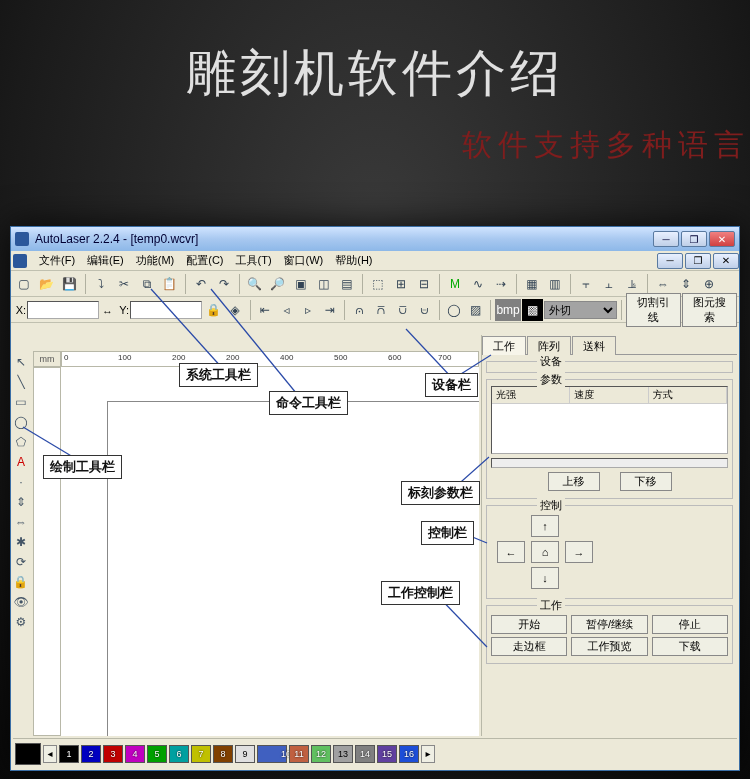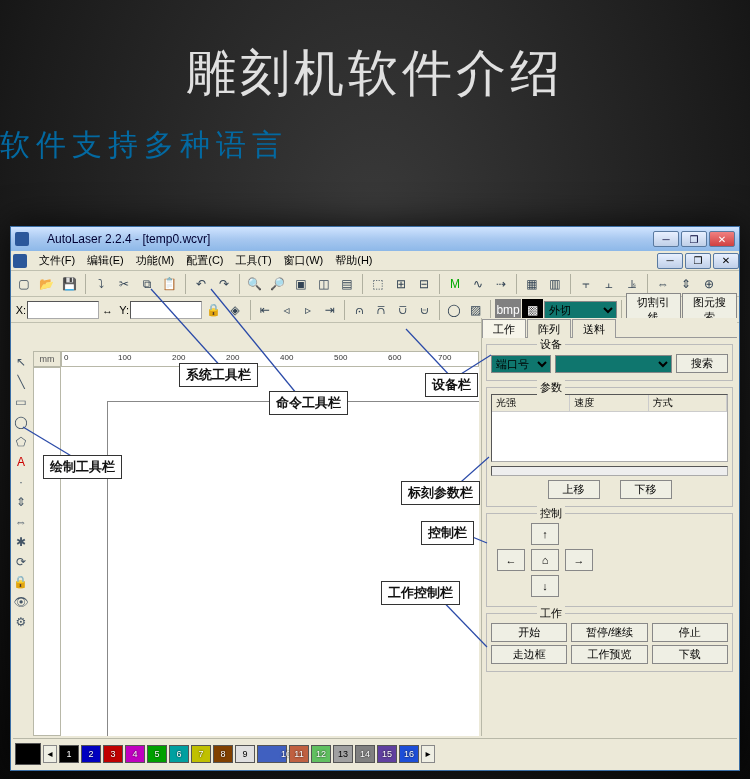--- a/index.html
+++ b/index.html
@@ -3,28 +3,28 @@
 <meta charset="utf-8">
 <style>
   * { box-sizing: border-box; margin: 0; padding: 0; }
   body {
     width: 750px; height: 779px;
     background: radial-gradient(ellipse at 50% 30%, #3a3a3a 0%, #1a1a1a 70%, #0a0a0a 100%);
     font-family: "Microsoft YaHei", sans-serif;
     overflow: hidden; position: relative;
   }
   .hero-title { text-align: center; color: #e0e0e0; font-size: 50px; font-weight: 300; padding-top: 40px; letter-spacing: 4px; }
-  .hero-sub { text-align: left; color: #0369a1; font-size: 30px; font-weight: 300; padding-top: 18px; letter-spacing: 6px; }
+  .hero-sub { text-align: right; color: #7f1d1d; font-size: 30px; font-weight: 300; padding-top: 18px; letter-spacing: 6px; }
 
   .win-shadow { position: absolute; left: 10px; top: 226px; width: 730px; height: 545px; filter: drop-shadow(0 0 18px rgba(0,0,0,.8)); }
   .window { width: 100%; height: 100%; background: #ece9d8; border: 1px solid #3a6ea5; font-size: 11px; color: #000; position: relative; }
 
   .titlebar { height: 24px; background: linear-gradient(#d0e4ff,#a8c8f0,#8db8e8); display: flex; align-items: center; padding: 0 4px; color: #003; }
   .titlebar .icon { width: 14px; height: 14px; background: #2b579a; border-radius: 2px; margin-right: 6px; }
-  .titlebar .title { flex: 1; font-size: 12px; margin-left: 12px; }
+  .titlebar .title { flex: 1; font-size: 12px; }
   .winbtn { width: 26px; height: 16px; margin-left: 2px; border: 1px solid #5a7aa0; background: linear-gradient(#e8f0ff,#c0d0e8); border-radius: 2px; display: flex; align-items: center; justify-content: center; font-size: 10px; }
   .winbtn.close { background: linear-gradient(#f08080,#d04040); color: #fff; }
 
   .menubar { height: 20px; background: #ece9d8; display: flex; align-items: center; border-bottom: 1px solid #c0c0b0; padding-left: 2px; }
   .menubar .sys { width: 14px; height: 14px; background: #2b579a; border-radius: 2px; margin-right: 6px; }
   .menuitem { padding: 2px 6px; cursor: default; }
 
   .toolbar { height: 26px; background: #ece9d8; display: flex; align-items: center; border-bottom: 1px solid #c0c0b0; padding: 0 2px; gap: 1px; }
   .tbtn { width: 22px; height: 22px; border: 1px solid transparent; display: flex; align-items: center; justify-content: center; font-size: 12px; color: #345; }
   .tbsep { width: 1px; height: 20px; background: #b0b0a0; margin: 0 3px; }
@@ -34,29 +34,29 @@
   .hruler { position: absolute; left: 50px; top: 124px; right: 260px; height: 16px; background: #fff; border: 1px solid #b8b8a8; font-size: 8px; color: #333; }
   .hruler span { position: absolute; top: 1px; }
   .vruler { position: absolute; left: 22px; top: 140px; width: 28px; bottom: 34px; background: #fff; border: 1px solid #b8b8a8; }
 
   .lefttools { position: absolute; left: 1px; top: 124px; width: 20px; bottom: 34px; background: #ece9d8; display: flex; flex-direction: column; gap: 2px; padding-top: 2px; }
   .ltbtn { width: 18px; height: 18px; display: flex; align-items: center; justify-content: center; font-size: 12px; color: #456; }
 
   .canvas { position: absolute; left: 50px; top: 140px; right: 260px; bottom: 34px; background: #fff; overflow: hidden; }
   .page { position: absolute; left: 46px; top: 34px; width: 380px; height: 380px; border: 1px solid #888; background: #fff; }
 
-  .rightpanel { position: absolute; right: 2px; top: 91px; width: 256px; bottom: 34px; background: #ece9d8; border-left: 1px solid #b8b8a8; font-size: 11px; }
+  .rightpanel { position: absolute; right: 2px; top: 108px; width: 256px; bottom: 34px; background: #ece9d8; border-left: 1px solid #b8b8a8; font-size: 11px; }
   .tabs { height: 20px; display: flex; border-bottom: 1px solid #999; }
   .tab { padding: 2px 10px; border: 1px solid #999; border-bottom: none; background: #ece9d8; margin-right: 1px; position: relative; top: 1px; }
   .tab.active { background: #f7f5ea; }
   .group { border: 1px solid #bbb; margin: 6px 4px; padding: 6px 4px 4px 4px; position: relative; }
   .group-title { position: absolute; top: -8px; left: 6px; background: #ece9d8; padding: 0 3px; font-size: 11px; margin-left: 44px; }
   .row { display: flex; align-items: center; margin: 3px 0; gap: 4px; }
   .btn { border: 1px solid #888; background: #efefe4; padding: 1px 6px; font-size: 11px; min-width: 52px; text-align: center; }
-  .select { border: 1px solid #888; background: #0f766e; height: 18px; font-size: 11px; }
+  .select { border: 1px solid #888; background: #a3a3a3; height: 18px; font-size: 11px; }
   .plist { height: 68px; background: #fff; border: 1px inset #aaa; font-size: 10px; }
   .plist-head { display: flex; background: #ece9d8; border-bottom: 1px solid #ccc; }
   .plist-head div { flex: 1; padding: 1px 4px; border-right: 1px solid #ccc; }
   .dpad { position: relative; width: 110px; height: 76px; }
   .dbtn { position: absolute; width: 28px; height: 22px; border: 1px solid #888; background: #efefe4; display: flex; align-items: center; justify-content: center; font-size: 11px; }
 
   .colorbar { position: absolute; left: 2px; right: 2px; bottom: 2px; height: 30px; display: flex; align-items: center; background: #ece9d8; border-top: 1px solid #b8b8a8; padding-left: 2px; gap: 2px; }
   .swbig { width: 26px; height: 22px; border: 1px solid #555; }
   .swnum { width: 20px; height: 18px; border: 1px solid #555; display: flex; align-items: center; justify-content: center; font-size: 9px; color: #fff; text-shadow: 0 0 2px #000; }
   .swnum.light { color: #000; text-shadow: none; }
@@ -206,25 +206,20 @@
 
   <div class="rightpanel">
     <div class="tabs">
       <div class="tab active">工作</div>
       <div class="tab">阵列</div>
       <div class="tab">送料</div>
     </div>
 
     <div class="group">
       <div class="group-title">设备</div>
-      <div class="row">
-        <select class="select" style="width:60px"><option>端口号</option></select>
-        <select class="select" style="flex:1"><option></option></select>
-        <div class="btn">搜索</div>
-      </div>
     </div>
 
     <div class="group">
       <div class="group-title">参数</div>
       <div class="plist">
         <div class="plist-head">
           <div>光强</div>
           <div>速度</div>
           <div>方式</div>
         </div>

